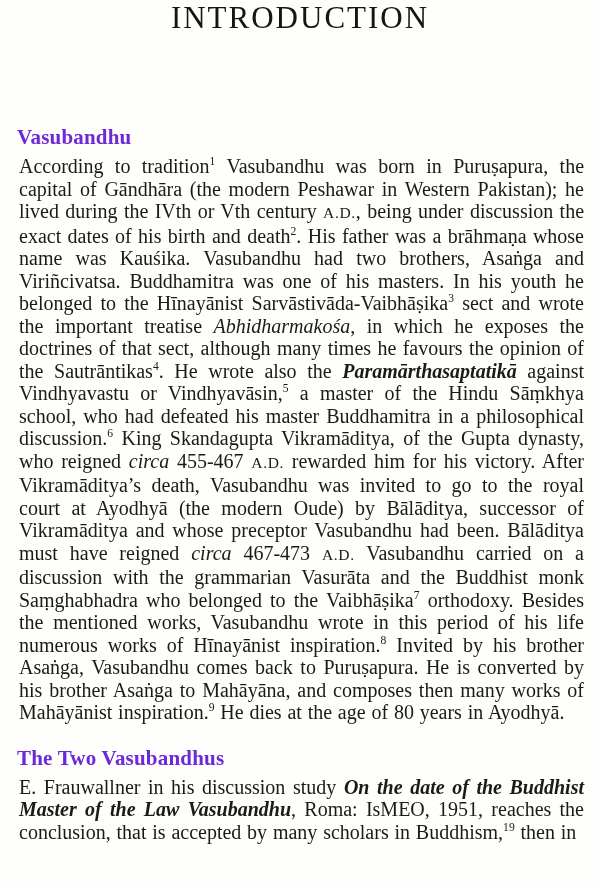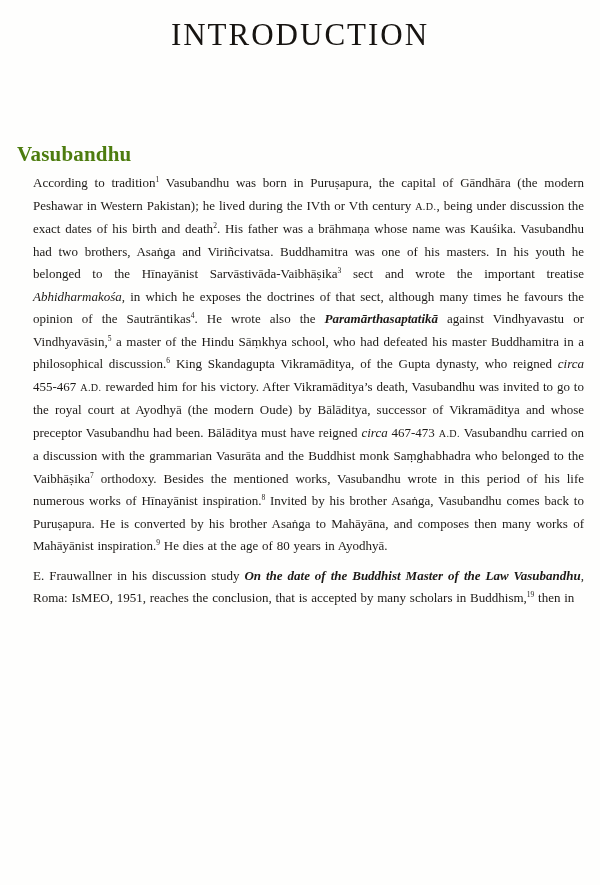--- a/index.html
+++ b/index.html
@@ -12,48 +12,48 @@
     width: 600px;
     height: 885px;
     box-sizing: border-box;
     background: #fefefd;
     color: #1c1916;
     font-family: "Liberation Serif", "DejaVu Serif", serif;
     overflow: hidden;
   }
   .title {
     margin: 0;
-    padding-top: 19px;
+    padding-top: 2px;
     text-align: center;
     font-size: 31px;
     line-height: 1;
     font-weight: 500;
     letter-spacing: 2px;
     color: #171411;
   }
   .content {
     padding: 0 16px 0 17px;
   }
   .section-heading {
     margin: 0;
     font-size: 21px;
     line-height: 1.05;
     font-weight: bold;
     letter-spacing: 0.2px;
-    color: #4d7c0f;
+    color: #6d28d9;
   }
   .section:first-of-type .section-heading {
     margin-top: 93px;
   }
   .section + .section .section-heading {
     margin-top: 23px;
   }
   .body-text {
-    margin: 7px 0 0 16px;
-    font-size: 13px;
+    margin: 7px 0 0 2px;
+    font-size: 20px;
     line-height: 22.5px;
     text-align: justify;
     text-justify: inter-word;
     word-spacing: 0.04em;
   }
   .s-i  { font-style: italic; }
   .s-bi { font-style: italic; font-weight: bold; }
   .s-sc { font-size: 0.78em; letter-spacing: 0.04em; }
   sup.s-sup {
     font-size: 0.58em;
@@ -67,16 +67,17 @@
 <div class="page">
   <h1 class="title">INTRODUCTION</h1>
 
   <div class="content">
     <section class="section">
       <h2 class="section-heading">Vasubandhu</h2>
       <p class="body-text"><span>According to tradition</span><sup class="s-sup">1</sup><span> Vasubandhu was born in Puruṣapura, the capital of Gāndhāra (the modern Peshawar in Western Pakistan); he lived during the IVth or Vth century </span><span class="s-sc">A.D.</span><span>, being under discussion the exact dates of his birth and death</span><sup class="s-sup">2</sup><span>. His father was a brāhmaṇa whose name was Kauśika. Vasubandhu had two brothers, Asaṅga and Viriñcivatsa. Buddhamitra was one of his masters. In his youth he belonged to the Hīnayānist Sarvāstivāda-Vaibhāṣika</span><sup class="s-sup">3</sup><span> sect and wrote the important treatise </span><span class="s-i">Abhidharmakośa</span><span>, in which he exposes the doctrines of that sect, although many times he favours the opinion of the Sautrāntikas</span><sup class="s-sup">4</sup><span>. He wrote also the </span><span class="s-bi">Paramārthasaptatikā</span><span> against Vindhyavastu or Vindhyavāsin,</span><sup class="s-sup">5</sup><span> a master of the Hindu Sāṃkhya school, who had defeated his master Buddhamitra in a philosophical discussion.</span><sup class="s-sup">6</sup><span> King Skandagupta Vikramāditya, of the Gupta dynasty, who reigned </span><span class="s-i">circa</span><span> 455-467 </span><span class="s-sc">A.D.</span><span> rewarded him for his victory. After Vikramāditya’s death, Vasubandhu was invited to go to the royal court at Ayodhyā (the modern Oude) by Bālāditya, successor of Vikramāditya and whose preceptor Vasubandhu had been. Bālāditya must have reigned </span><span class="s-i">circa</span><span> 467-473 </span><span class="s-sc">A.D.</span><span> Vasubandhu carried on a discussion with the grammarian Vasurāta and the Buddhist monk Saṃghabhadra who belonged to the Vaibhāṣika</span><sup class="s-sup">7</sup><span> orthodoxy. Besides the mentioned works, Vasubandhu wrote in this period of his life numerous works of Hīnayānist inspiration.</span><sup class="s-sup">8</sup><span> Invited by his brother Asaṅga, Vasubandhu comes back to Puruṣapura. He is converted by his brother Asaṅga to Mahāyāna, and composes then many works of Mahāyānist inspiration.</span><sup class="s-sup">9</sup><span> He dies at the age of 80 years in Ayodhyā.</span></p>
     </section>
 
     <section class="section">
+      <h2 class="section-heading">The Two Vasubandhus</h2>
       <p class="body-text"><span>E. Frauwallner in his discussion study </span><span class="s-bi">On the date of the Buddhist Master of the Law Vasubandhu</span><span>, Roma: IsMEO, 1951, reaches the conclusion, that is accepted by many scholars in Buddhism,</span><sup class="s-sup">19</sup><span> then in</span></p>
     </section>
   </div>
 </div>
 
 </body></html>

